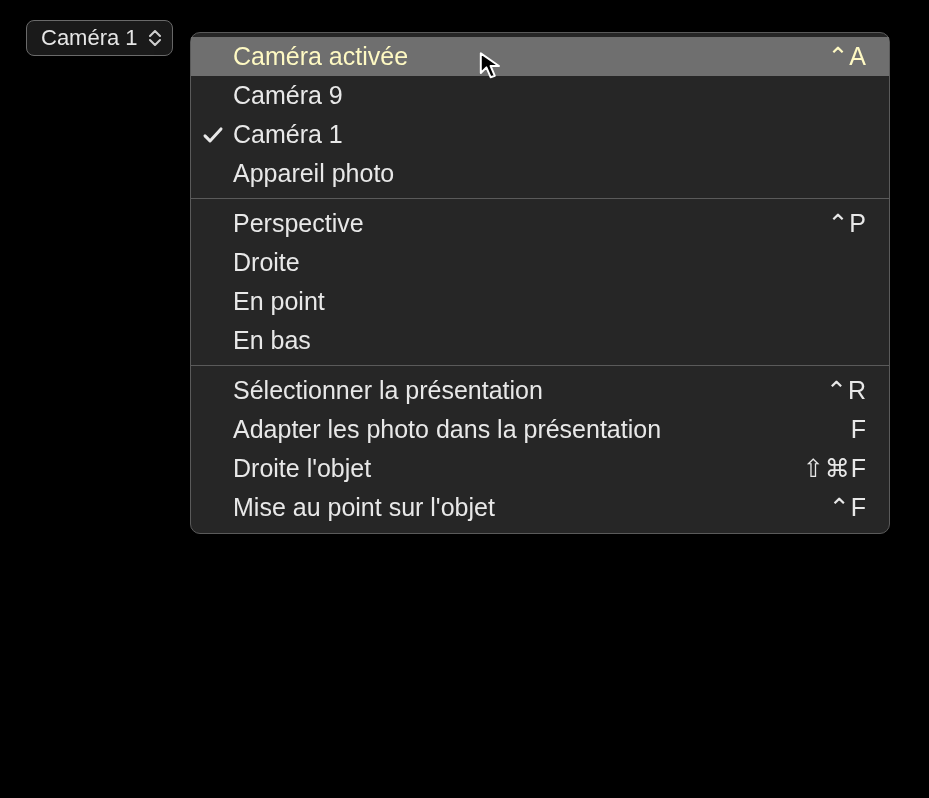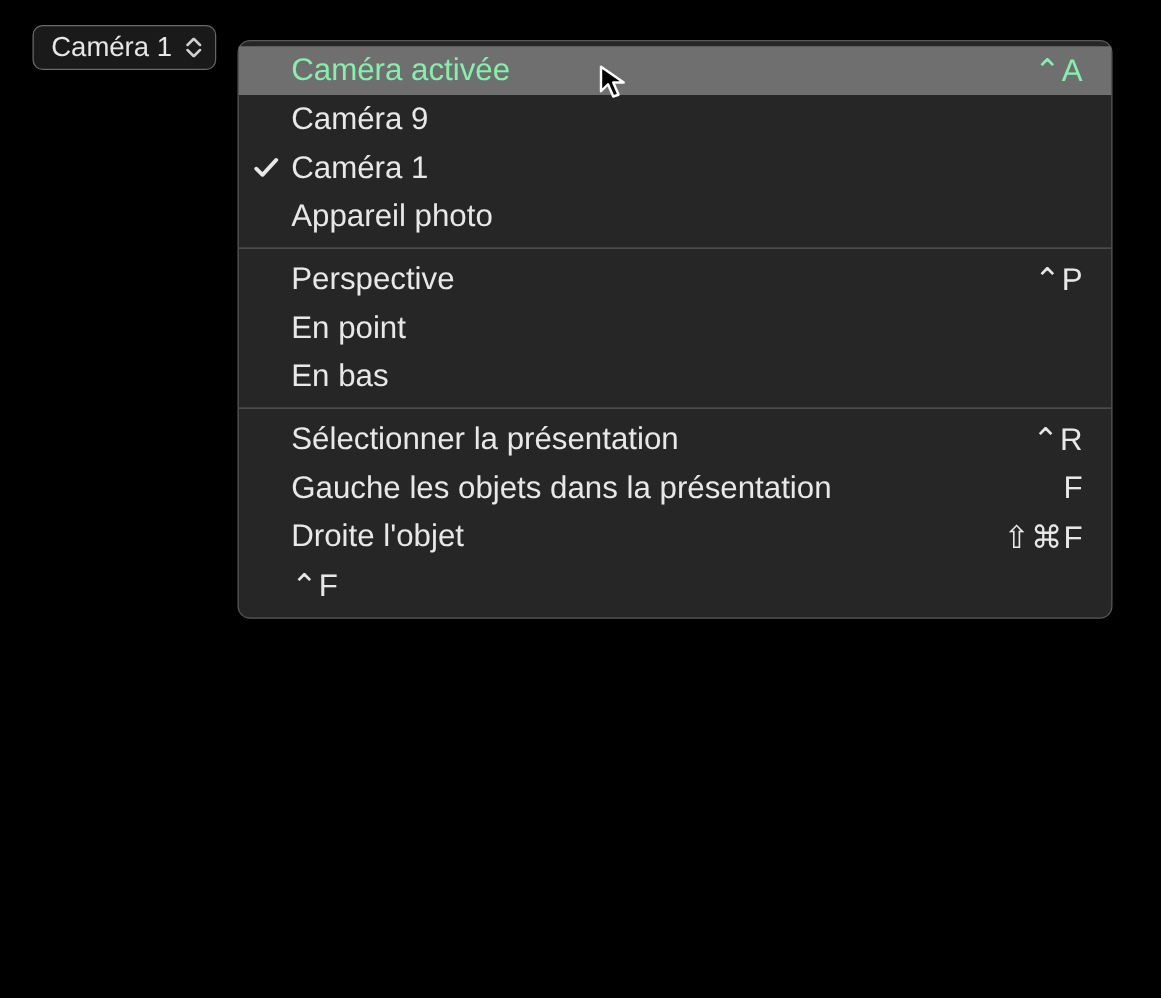--- a/index.html
+++ b/index.html
@@ -69,21 +69,21 @@
     }
     .item.checked .check { display: block; }
     .item .label { flex: 1 1 auto; white-space: nowrap; overflow: hidden; text-overflow: ellipsis; }
     .item .shortcut {
       flex: 0 0 auto;
       font-size: 25px;
       letter-spacing: 1px;
       white-space: nowrap;
       text-align: right;
     }
-    .item.highlight { background: #6f6f6f; color: #86efac; }
+    .item.highlight { background: #6f6f6f; color: #fef9c3; }
     .separator {
       height: 1px;
       margin: 5px 0;
       background: #5a5a5a;
     }
     .cursor {
       position: absolute;
       top: 52px;
       left: 478px;
       width: 28px;
@@ -135,48 +135,54 @@
 
   <div class="separator"></div>
 
   <div class="item">
 
     <span class="label">Perspective</span>
     <span class="shortcut">⌃P</span>
   </div>
   <div class="item">
 
+    <span class="label">Droite</span>
+    <span class="shortcut"></span>
+  </div>
+  <div class="item">
+
     <span class="label">En point</span>
     <span class="shortcut"></span>
   </div>
   <div class="item">
 
     <span class="label">En bas</span>
     <span class="shortcut"></span>
   </div>
 
   <div class="separator"></div>
 
   <div class="item">
 
     <span class="label">Sélectionner la présentation</span>
     <span class="shortcut">⌃R</span>
   </div>
   <div class="item">
 
-    <span class="label">Gauche les objets dans la présentation</span>
+    <span class="label">Adapter les photo dans la présentation</span>
     <span class="shortcut">F</span>
   </div>
   <div class="item">
 
     <span class="label">Droite l'objet</span>
     <span class="shortcut">⇧⌘F</span>
   </div>
   <div class="item">
 
+    <span class="label">Mise au point sur l'objet</span>
     <span class="shortcut">⌃F</span>
   </div>
 
 </div>
 
 <div class="cursor">
   <svg viewBox="0 0 20 20">
     <path d="M2 1 L2 15 L6 11 L9 18 L12 17 L9 10 L15 10 Z" fill="#000" stroke="#fff" stroke-width="1.4" stroke-linejoin="round"></path>
   </svg>
 </div>

